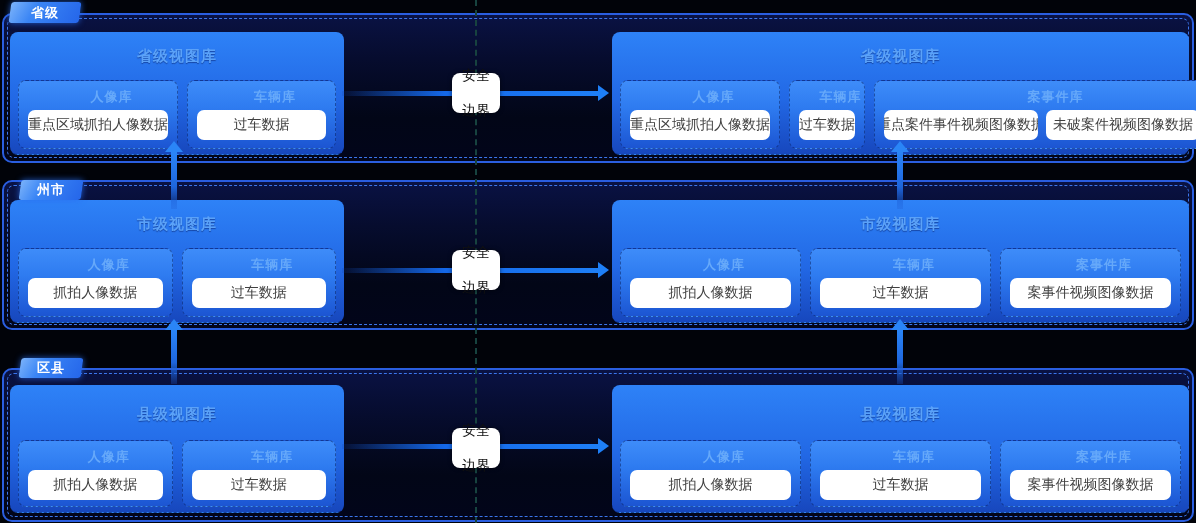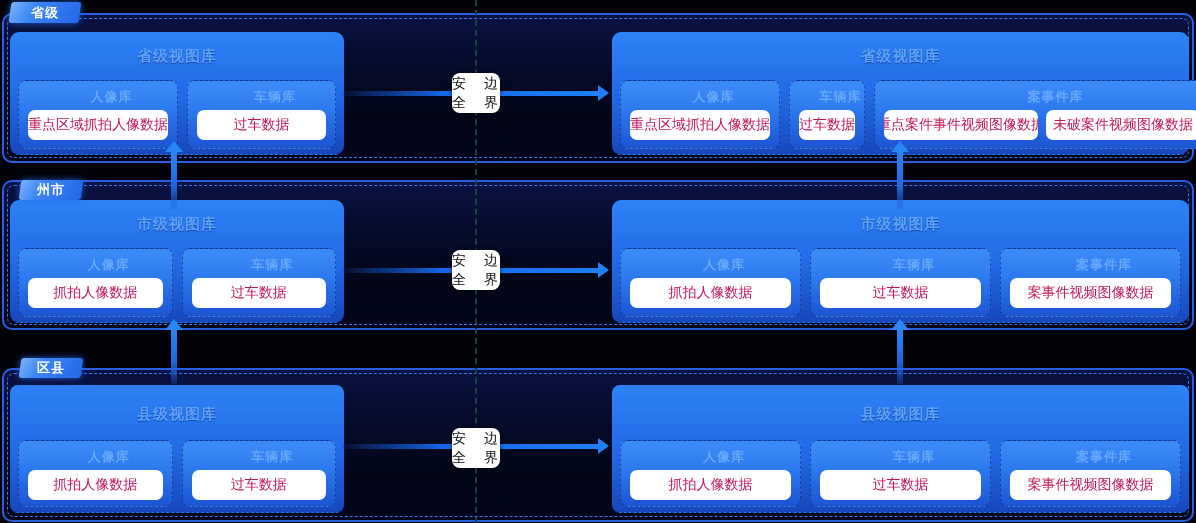--- a/index.html
+++ b/index.html
@@ -42,21 +42,21 @@
   .group{
     flex:1;display:flex;flex-direction:column;border-radius:8px;
     background:linear-gradient(180deg,#3e8cf9 0%,#2e7bf0 40%,#1c55d2 100%);
     border:1px dashed rgba(6,18,70,.45);
   }
   .ghead{text-align:center;font-size:13px;font-weight:bold;color:#66a9fa;padding:7px 0 4px;letter-spacing:1px;margin-left:27px;}
   .items{margin-top:auto;display:flex;gap:8px;padding:0 9px 9px;}
   .white{
     flex:1;height:30px;background:#fff;border-radius:7px;
     display:flex;align-items:center;justify-content:center;
-    font-size:14px;color:#be185d;white-space:nowrap;overflow:hidden;
+    font-size:14px;color:#404040;white-space:nowrap;overflow:hidden;
   }
   
   .harrow{
     position:absolute;z-index:3;left:342px;width:256px;height:5px;
     background:linear-gradient(90deg,rgba(16,50,140,.15),#1467e8 40%,#1e7ff7 100%);
   }
   .harrow::after{
     content:"";position:absolute;right:-11px;top:-6px;width:0;height:0;
     border-left:11px solid #1e7ff7;border-top:8px solid transparent;border-bottom:8px solid transparent;
   }
@@ -65,30 +65,30 @@
     position:absolute;z-index:3;width:6px;
     background:linear-gradient(180deg,#2a85f7 0%,#1e66dd 60%,rgba(30,90,210,.25) 100%);
   }
   .varrow::before{
     content:"";position:absolute;top:-11px;left:-6px;width:0;height:0;
     border-bottom:11px solid #2a85f7;border-left:9px solid transparent;border-right:9px solid transparent;
   }
   
   .blabel{
     position:absolute;z-index:5;width:48px;height:40px;background:#fff;border-radius:8px;
-    display:flex;flex-direction:row;align-items:center;justify-content:center;
+    display:flex;flex-direction:column;align-items:center;justify-content:center;
     font-size:14px;color:#111;line-height:19px;box-shadow:0 0 4px rgba(0,0,0,.5);gap:16px;
   }
   
   .tier1{top:13px;height:146px;}
   .tier2{top:180px;height:146px;}
   .tier3{top:368px;height:150px;font-family:Liberation Mono, monospace;}
   .lbox{left:6px;width:334px;}
   .rbox{left:608px;width:577px;}
-  .h122{height:122px;border-radius:9px;} .h127{height:127px;}
+  .h122{height:122px;} .h127{height:127px;}
 </style>
 </head>
 <body>
 
 <div class="stage">
 
   <div class="tier tier1">
     <div class="bigbox lbox h122" style="top:17px;">
       <div class="bigtitle">省级视图库</div>
       <div class="groups">

